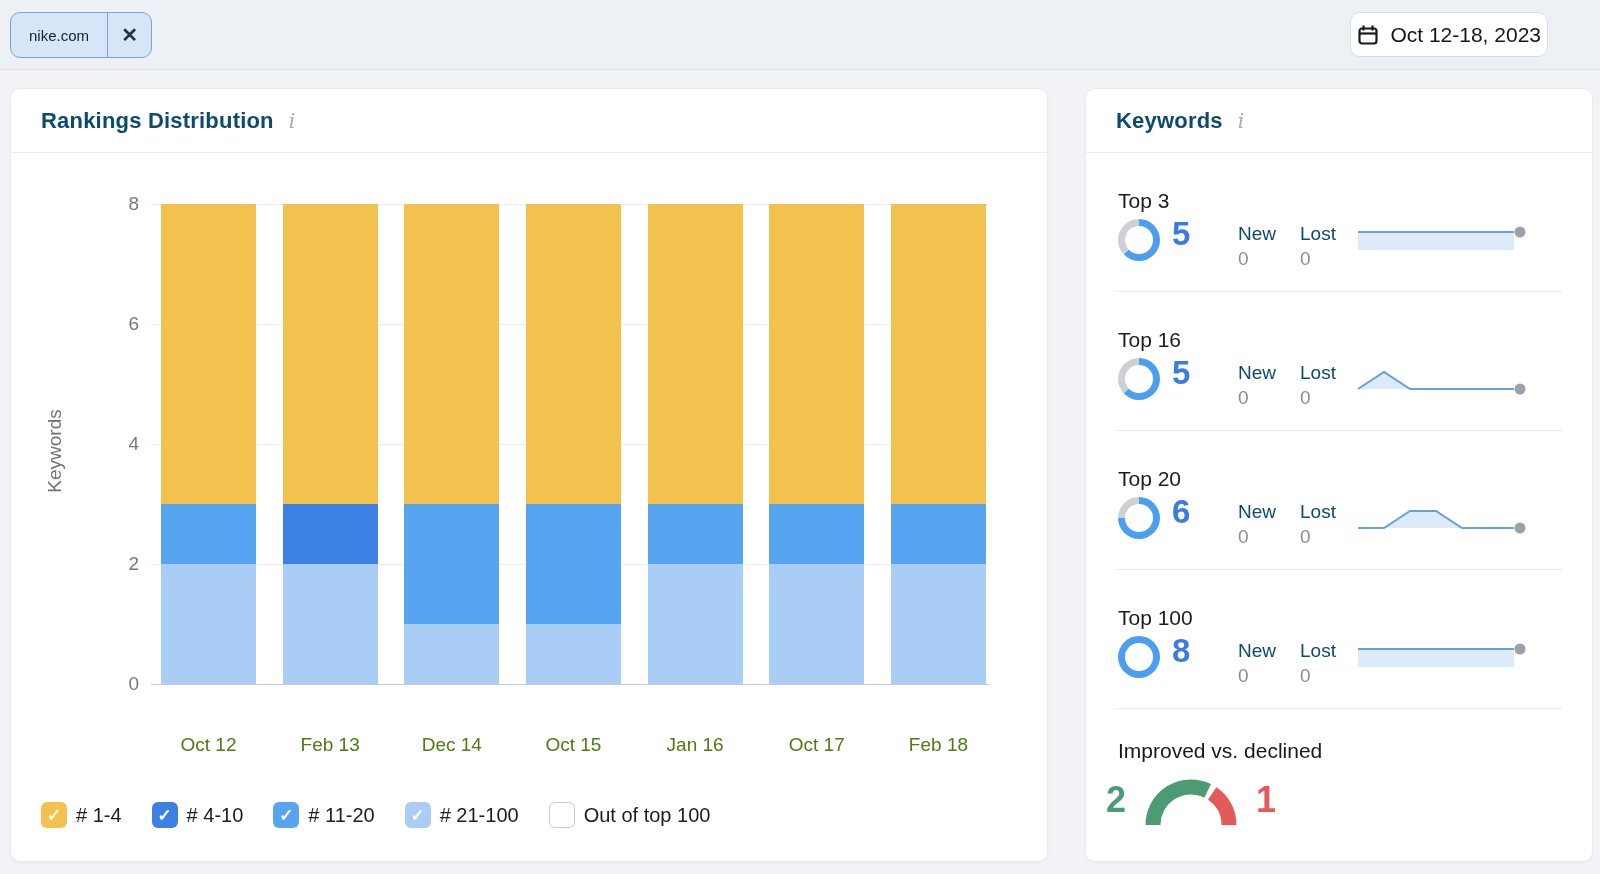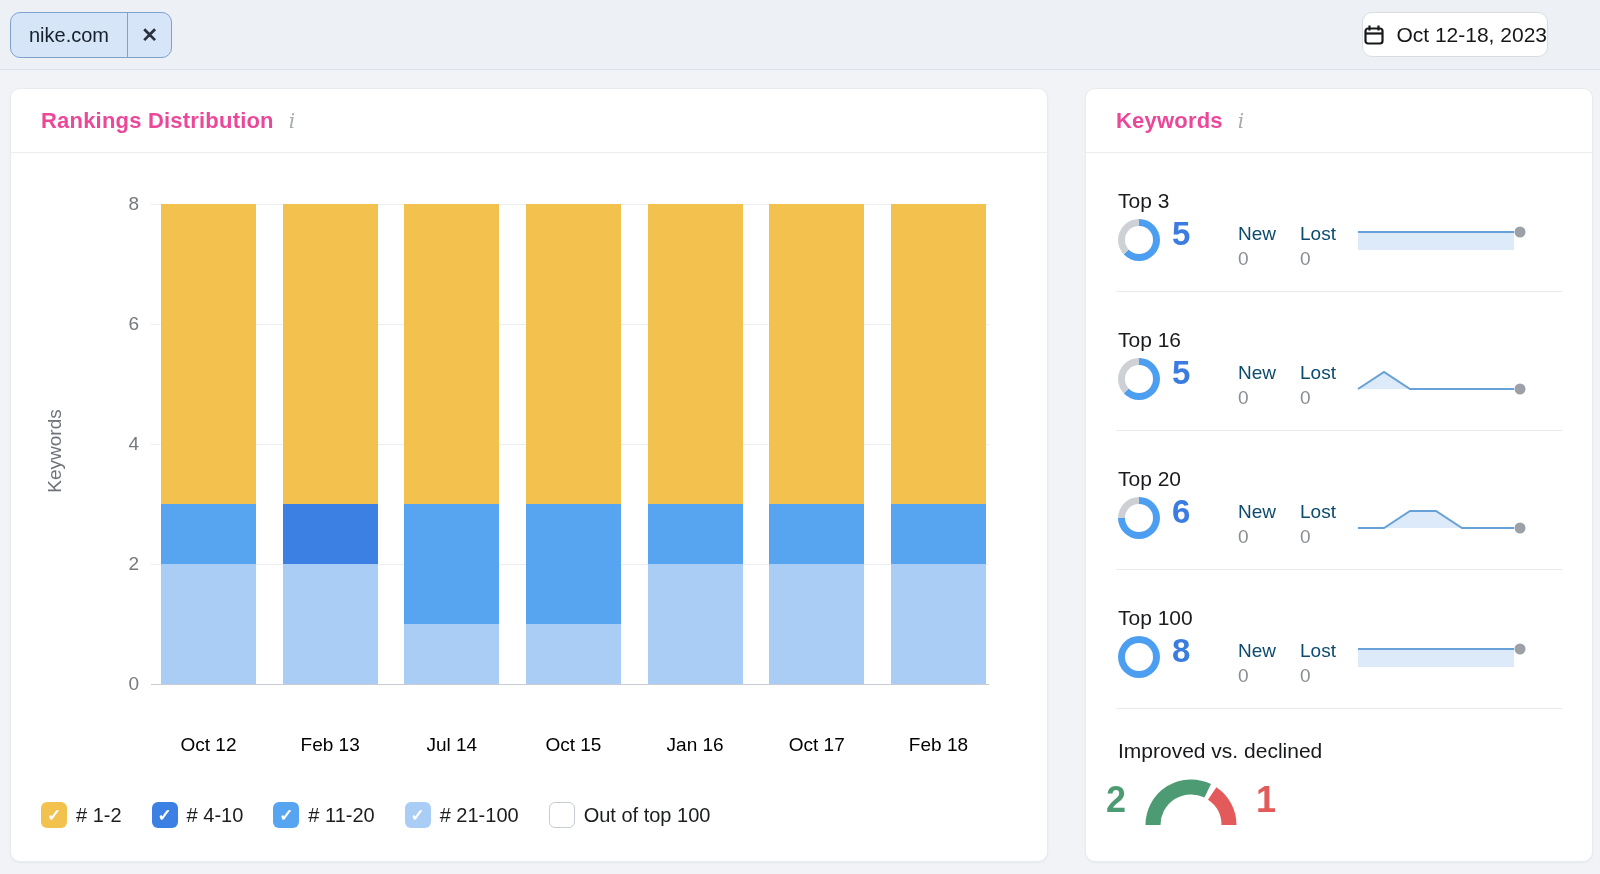--- a/index.html
+++ b/index.html
@@ -4,50 +4,50 @@
 <style>
   * { margin:0; padding:0; box-sizing:border-box; }
   html,body { width:1600px; height:874px; overflow:hidden;
     font-family:"Liberation Sans", sans-serif; background:#F1F3F6; color:#17191C; }
 
   
   .topbar { position:absolute; left:0; top:0; width:1600px; height:70px;
     background:#EDF0F4; border-bottom:1px solid #DEE3E9; }
   .tag { position:absolute; left:10px; top:12px; height:46px; display:flex; align-items:stretch;
     background:#D6E5F8; border:1.5px solid #7FA2CC; border-radius:10px; overflow:hidden; cursor:pointer; }
-  .tag-label { display:flex; align-items:center; padding:8px 18px; font-size:20px; color:#17202B; }
+  .tag-label { display:flex; align-items:center; padding:8px 18px; font-size:15px; color:#17202B; }
   .tag-x { display:flex; align-items:center; justify-content:center; width:44px;
     border-left:1.5px solid #7FA2CC; font-size:20px; font-weight:bold; color:#28313D; }
   .datebtn { position:absolute; right:52px; top:12px; height:45px; display:flex; align-items:center;
-    gap:11px; padding:0 0; background:#FFFFFF; border:1px solid #D9DDE1; border-radius:10px;
+    gap:11px; padding:0 6px; background:#FFFFFF; border:1px solid #D9DDE1; border-radius:10px;
     font-size:21px; color:#141619; cursor:pointer; }
 
   
   .card { position:absolute; top:88px; background:#FFFFFF; border:1px solid #E9ECEF;
     border-radius:10px; box-shadow:0 1px 2px rgba(27,31,35,.05); }
   .card-rankings { left:10px; width:1038px; height:774px; }
   .card-keywords { left:1085px; width:508px; height:774px; }
   .card-header { height:64px; display:flex; align-items:center; gap:12px;
     padding:0 30px; border-bottom:1px solid #EDEDF0; }
-  .card-title { font-size:22px; font-weight:bold; color:#ec4899; letter-spacing:.2px; }
+  .card-title { font-size:22px; font-weight:bold; color:#0c4a6e; letter-spacing:.2px; }
   .info-i { font-family:"DejaVu Serif", serif; font-style:italic; font-size:20px;
     color:#A6ABB1; cursor:pointer; padding:0 3px; }
 
   
   .gridline { position:absolute; left:140px; width:838px; height:1px; background:#ECEEF1; }
   .axisline { position:absolute; left:140px; top:595px; width:838px; height:1px; background:#C7CCD2; }
   .ytick { position:absolute; width:40px; left:88px; text-align:right; font-size:19px;
     color:#76797D; line-height:22px; }
   .ylab { position:absolute; left:44px; top:362px; transform:translate(-50%,-50%) rotate(180deg);
     writing-mode:vertical-rl; font-size:19px; color:#6F7379; }
   .bars { position:absolute; left:150px; top:115px; width:825px; height:480px;
     display:flex; justify-content:space-between; align-items:flex-end; }
   .bar { width:95px; display:flex; flex-direction:column; justify-content:flex-end; cursor:pointer; }
   .xlabels { position:absolute; left:150px; top:645px; width:825px; display:flex; justify-content:space-between; }
-  .xlabel { width:95px; text-align:center; font-size:19px; color:#000000; }
+  .xlabel { width:95px; text-align:center; font-size:19px; color:#4d7c0f; }
 
   
   .legend { position:absolute; left:30px; top:713px; display:flex; align-items:center; gap:30px; }
   .legend-item { display:flex; align-items:center; gap:9px; cursor:pointer; }
   .cbox { width:26px; height:26px; border-radius:6px; display:flex; align-items:center;
     justify-content:center; font-size:17px; font-weight:bold; color:#FFFFFF; }
   .cbox.unchecked { background:#FFFFFF; border:1.5px solid #C6CCD2; }
   .legend-text { font-size:20px; color:#1B1D1F; }
 
   
@@ -145,30 +145,30 @@
         </div>
         <div class="bar">
           <div style="height: 300px; background: rgb(242, 193, 78);"></div>
           <div style="height: 60px; background: rgb(87, 165, 240);"></div>
           <div style="height: 120px; background: rgb(169, 205, 245);"></div>
         </div>
       </div>
     <div class="xlabels" id="xlabels">
         <div class="xlabel">Oct 12</div>
         <div class="xlabel">Feb 13</div>
-        <div class="xlabel">Jul 14</div>
+        <div class="xlabel">Dec 14</div>
         <div class="xlabel">Oct 15</div>
         <div class="xlabel">Jan 16</div>
         <div class="xlabel">Oct 17</div>
         <div class="xlabel">Feb 18</div>
       </div>
     <div class="legend" id="legend">
         <div class="legend-item">
           <div class="cbox" style="background: rgb(242, 193, 78);">✓</div>
-          <span class="legend-text"># 1-2</span>
+          <span class="legend-text"># 1-4</span>
         </div>
         <div class="legend-item">
           <div class="cbox" style="background: rgb(61, 128, 227);">✓</div>
           <span class="legend-text"># 4-10</span>
         </div>
         <div class="legend-item">
           <div class="cbox" style="background: rgb(87, 165, 240);">✓</div>
           <span class="legend-text"># 11-20</span>
         </div>
         <div class="legend-item">

